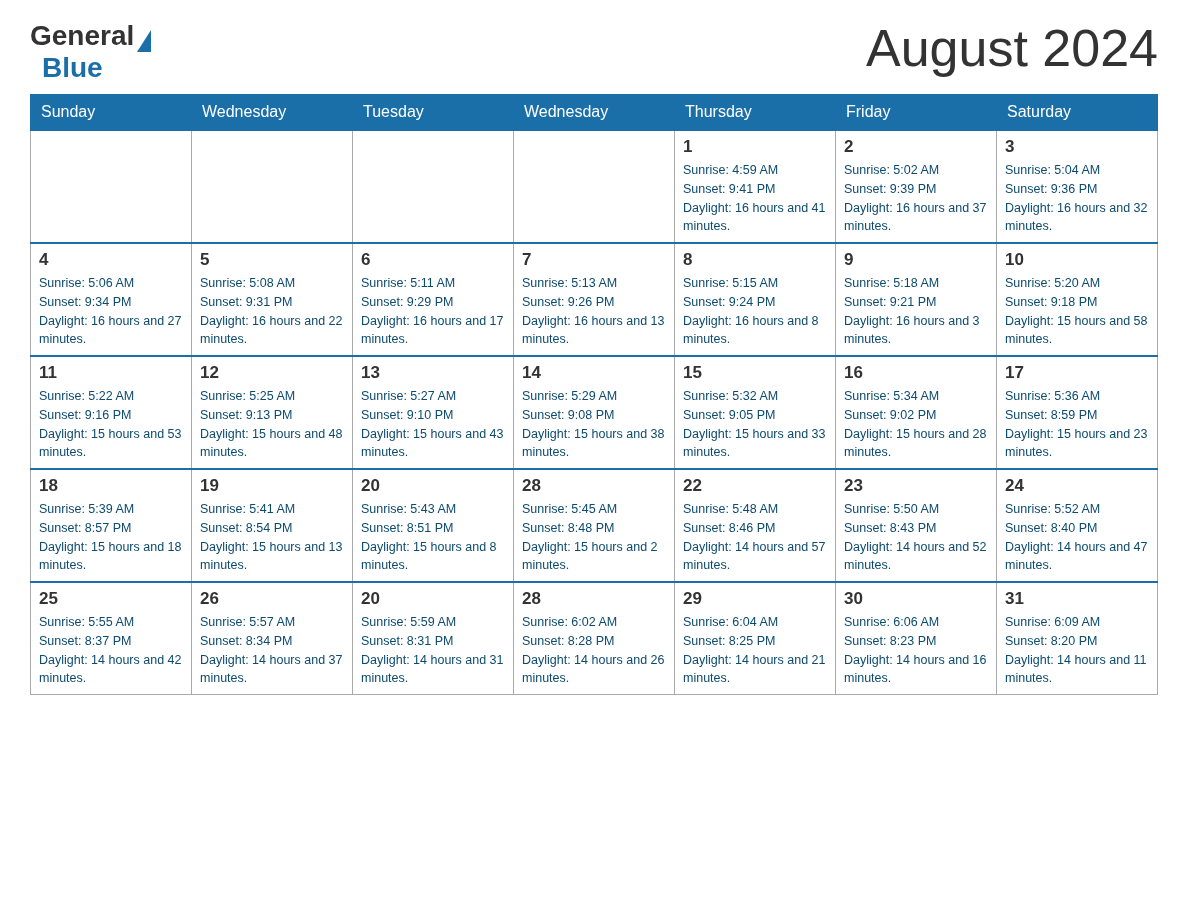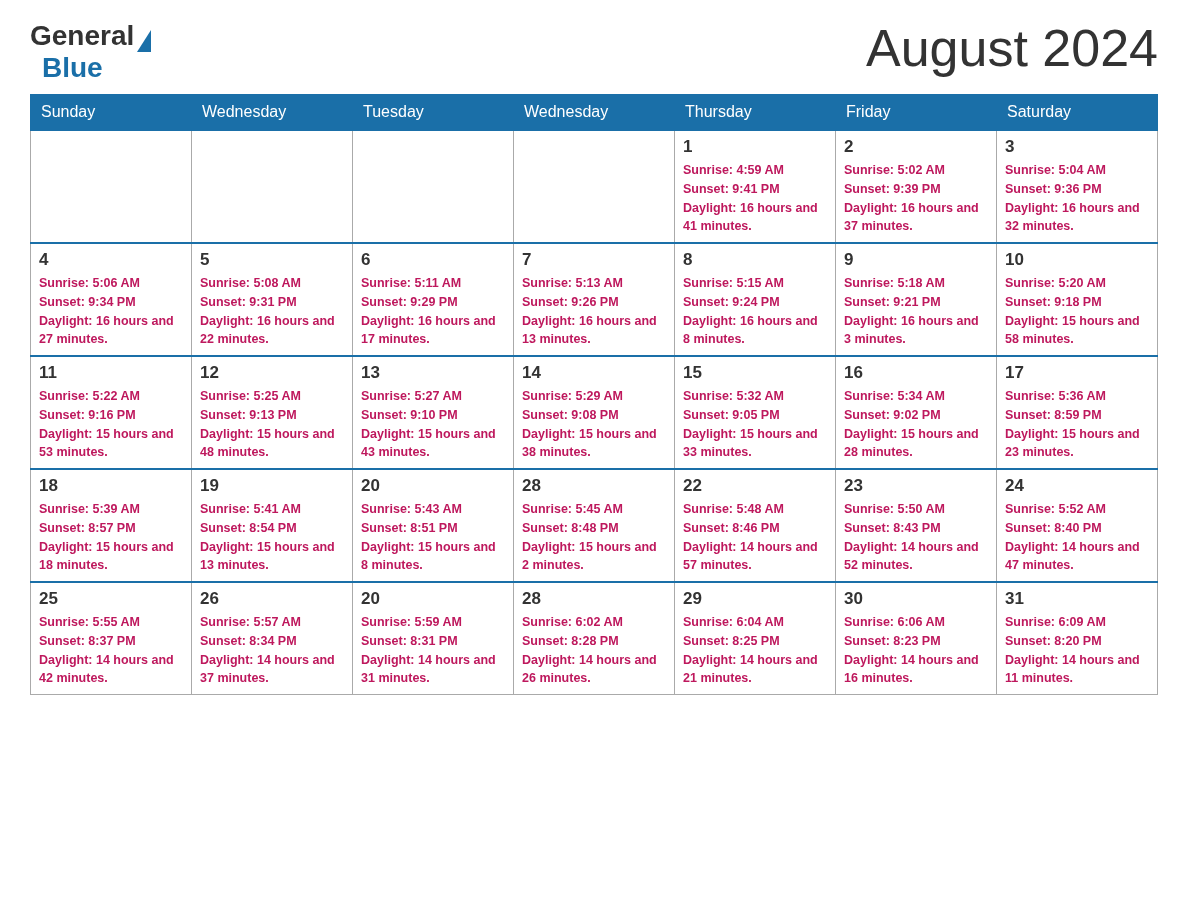--- a/index.html
+++ b/index.html
@@ -87,23 +87,22 @@
     }
     .day-number {
       font-size: 17px;
       font-weight: bold;
       color: #333;
       display: block;
       margin-bottom: 4px;
     }
     .day-info {
       font-size: 12.5px;
-      color: #be185d;
+      color: #0c4a6e;
       line-height: 1.5;
-      font-weight: bold;
     }
     .empty-cell {
       background: #fff;
       border-top: 2px solid #1a6fa8;
     }
   </style>
 </head>
 <body>
 
 <div class="header">

